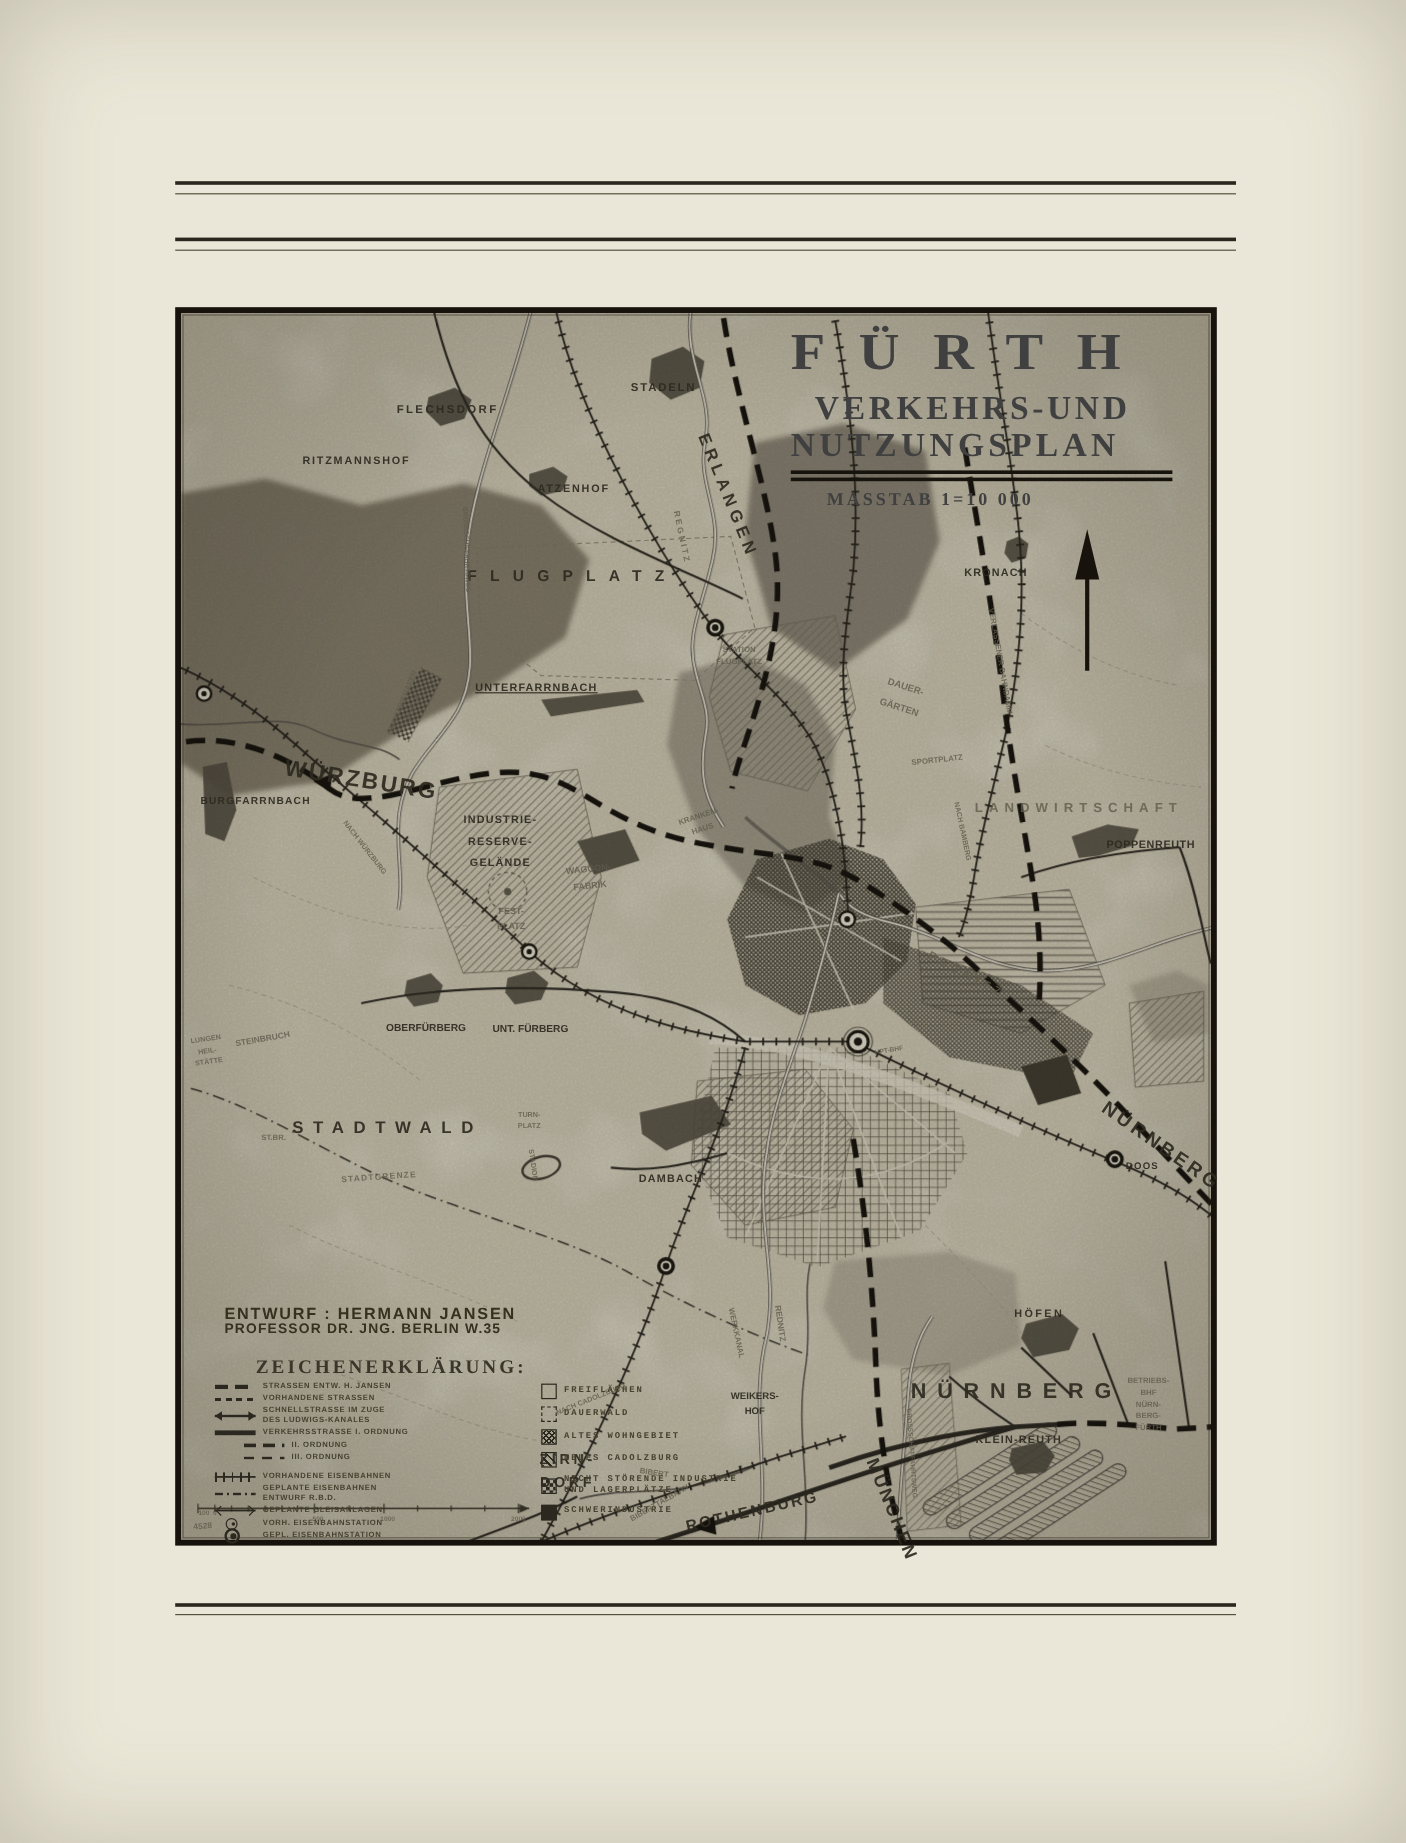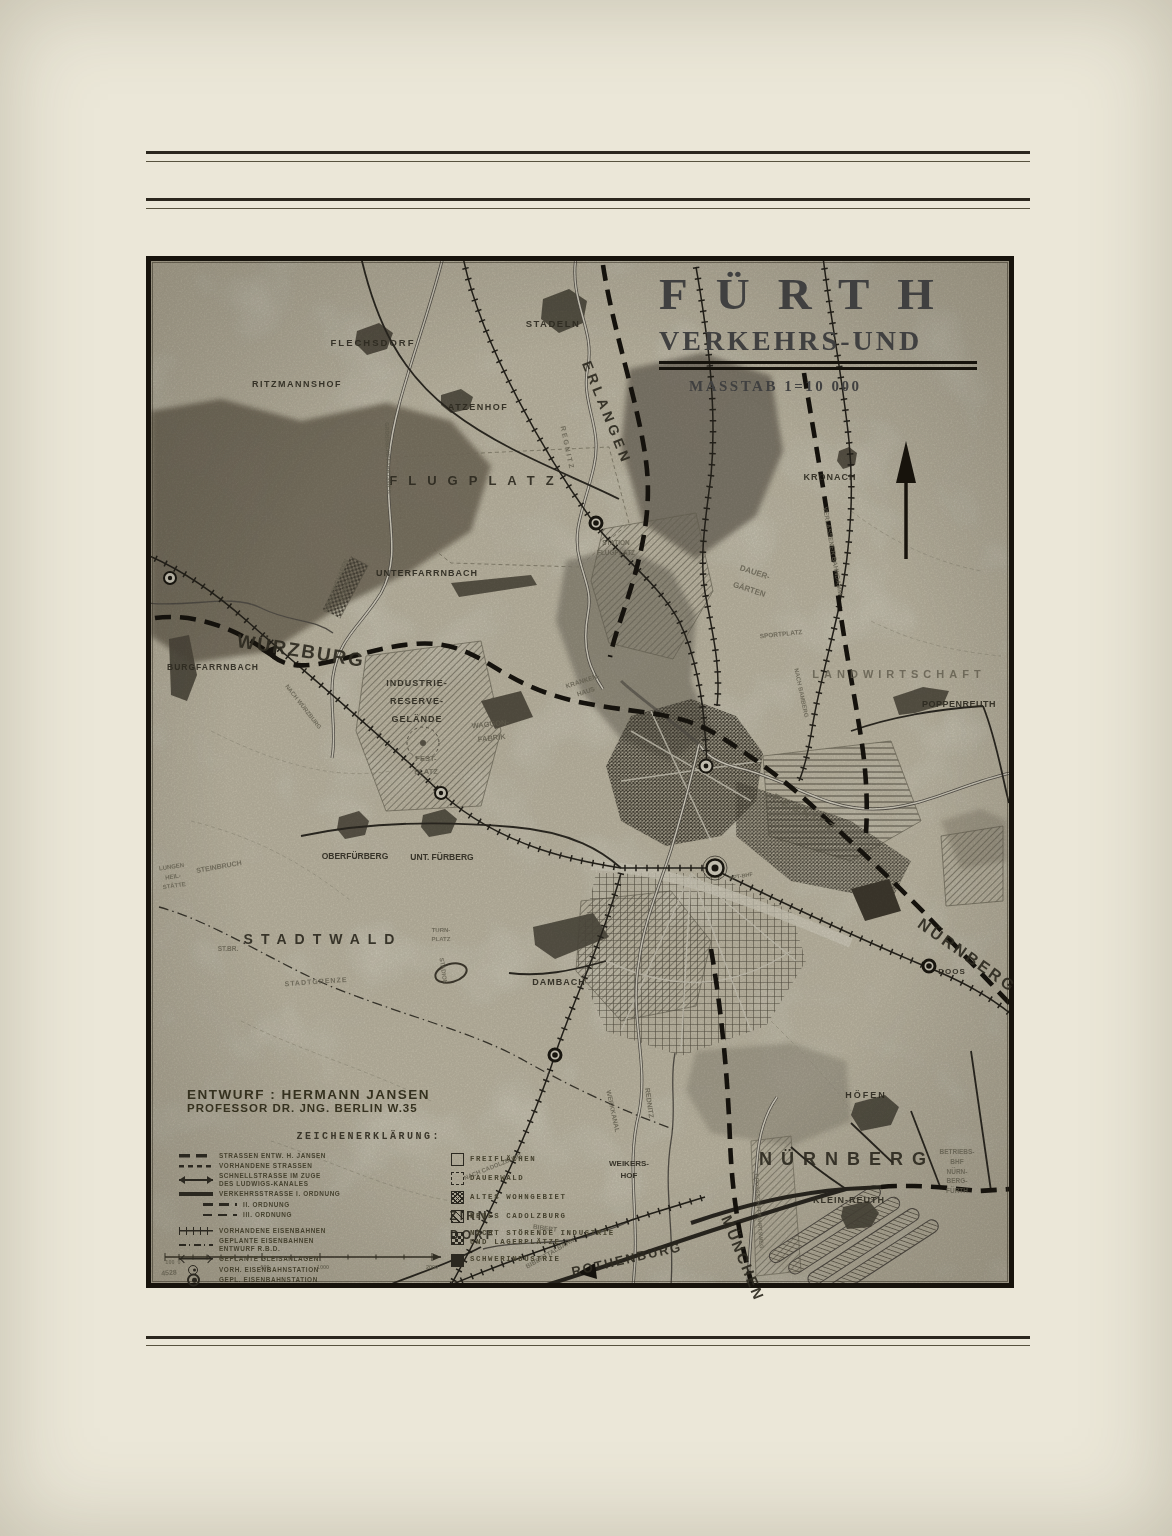--- a/index.html
+++ b/index.html
@@ -24,32 +24,32 @@
 
   .labels-layer{position:absolute;left:0;top:0;width:858px;height:1022px;pointer-events:none;}
   .maplabel{position:absolute;font-family:"Liberation Sans",sans-serif;font-weight:700;
     color:#2d2a20;white-space:pre;text-align:center;line-height:1.15;opacity:.92;}
   .maplabel.light{color:#5f5b4c;font-weight:700;opacity:.8;}
 
   
   .map-title{position:absolute;left:508px;top:8px;width:330px;color:#404040;font-family:Liberation Serif, serif;}
   .map-title .t1{font-size:47px;font-weight:700;letter-spacing:28px;transform:scaleY(.92);
      transform-origin:left top;white-space:nowrap;}
-  .map-title .t2{font-size:28px;font-weight:700;letter-spacing:3px;line-height:31px;margin-top:2px;white-space:nowrap;}
+  .map-title .t2{font-size:28px;font-weight:700;letter-spacing:3px;line-height:31px;margin-top:2px;white-space:nowrap;margin-left:20px;}
   .map-title .t3{font-size:28px;font-weight:700;letter-spacing:3.5px;line-height:31px;white-space:nowrap;}
   .map-title .trule{height:9px;border-top:3px solid #16130c;border-bottom:3px solid #16130c;
      width:318px;margin-top:5px;box-sizing:border-box;}
   .map-title .scale{font-size:15px;font-weight:700;letter-spacing:2.5px;margin:8px 0 0 30px;}
 
   
   .attribution{position:absolute;left:36px;top:826px;color:#35311f;font-family:"Liberation Sans",sans-serif;}
   .attribution .a1{font-size:13.5px;font-weight:700;letter-spacing:1.5px;white-space:nowrap;}
   .attribution .a2{font-size:11.5px;font-weight:700;letter-spacing:1px;white-space:nowrap;}
-  .legend-title{position:absolute;left:60px;top:870px;width:230px;text-align:right;
-    font-family:Liberation Mono, monospace;font-size:10px;font-weight:700;letter-spacing:2.5px;color:#3a362a;}
+  .legend-title{position:absolute;left:60px;top:870px;width:230px;text-align:center;
+    font-family:Liberation Serif, serif;font-size:16px;font-weight:700;letter-spacing:2.5px;color:#3a362a;}
   .legend{position:absolute;font-family:"Liberation Sans",sans-serif;color:#46422f;}
   .legend-left{left:28px;top:890px;width:230px;}
   .legend-right{left:300px;top:892px;width:210px;}
   .lrow{display:flex;align-items:center;margin-bottom:1.5px;}
   .lrow.gap{margin-top:7px;}
   .lrow.indent{padding-left:24px;}
   .ltext{font-size:6.4px;font-weight:700;letter-spacing:.6px;line-height:1.25;white-space:pre-line;}
   .legend-right .lrow{margin-bottom:6px;}
   .legend-right .ltext{font-size:7.4px;letter-spacing:1.6px;font-family:Liberation Mono, monospace;}
 
@@ -334,21 +334,21 @@
         <div class="maplabel" style="left: 456px; top: 152px; font-size: 14px; letter-spacing: 4px; transform: translate(-50%, -50%) rotate(68deg);">ERLANGEN</div>
         <div class="maplabel light" style="left: 416px; top: 187px; font-size: 7px; letter-spacing: 2px; transform: translate(-50%, -50%) rotate(78deg);">REGNITZ</div>
         <div class="maplabel light" style="left: 237px; top: 197px; font-size: 5.5px; transform: translate(-50%, -50%) rotate(88deg);">GROSSSCHIFFAHRTSWEG</div>
         <div class="maplabel" style="left: 679px; top: 216px; font-size: 9px; letter-spacing: 1px; transform: translate(-50%, -50%) rotate(0deg);">KRONACH</div>
         <div class="maplabel light" style="left: 601px; top: 320px; font-size: 8px; line-height: 2.2; transform: translate(-50%, -50%) rotate(18deg);">DAUER-
 GÄRTEN</div>
         <div class="maplabel light" style="left: 630px; top: 373px; font-size: 6.5px; transform: translate(-50%, -50%) rotate(-6deg);">SPORTPLATZ</div>
         <div class="maplabel light" style="left: 748px; top: 413px; font-size: 11px; letter-spacing: 5px; transform: translate(-50%, -50%) rotate(0deg);">LANDWIRTSCHAFT</div>
         <div class="maplabel" style="left: 808px; top: 443px; font-size: 9px; letter-spacing: 0.5px; transform: translate(-50%, -50%) rotate(0deg);">POPPENREUTH</div>
         <div class="maplabel light" style="left: 682px; top: 290px; font-size: 6.5px; transform: translate(-50%, -50%) rotate(80deg);">VERLASSENER BAHNDAMM</div>
-        <div class="maplabel" style="left: 276px; top: 312px; font-size: 9px; letter-spacing: 1px; transform: translate(-50%, -50%) rotate(0deg);">UNTERFARRNBACH</div>
+        <div class="maplabel" style="left: 296px; top: 312px; font-size: 9px; letter-spacing: 1px; transform: translate(-50%, -50%) rotate(0deg); text-decoration: underline;">UNTERFARRNBACH</div>
         <div class="maplabel light" style="left: 190px; top: 327px; font-size: 6.5px; line-height: 1.6; transform: translate(-50%, -50%) rotate(-68deg);">INDUSTRIEHAFEN
 FÜRTH</div>
         <div class="maplabel" style="left: 150px; top: 390px; font-size: 19px; letter-spacing: 2px; transform: translate(-50%, -50%) rotate(9deg);">WÜRZBURG</div>
         <div class="maplabel" style="left: 62px; top: 407px; font-size: 8.5px; letter-spacing: 1px; transform: translate(-50%, -50%) rotate(0deg);">BURGFARRNBACH</div>
         <div class="maplabel light" style="left: 152px; top: 446px; font-size: 6px; transform: translate(-50%, -50%) rotate(52deg);">NACH WÜRZBURG</div>
         <div class="maplabel" style="left: 266px; top: 440px; font-size: 9px; letter-spacing: 1px; line-height: 2; transform: translate(-50%, -50%) rotate(0deg);">INDUSTRIE-
 RESERVE-
 GELÄNDE</div>
         <div class="maplabel light" style="left: 340px; top: 470px; font-size: 7.5px; line-height: 1.8; transform: translate(-50%, -50%) rotate(-6deg);">WAGGON-
 FABRIK</div>
@@ -399,20 +399,21 @@
         <div class="maplabel light" style="left: 22px; top: 1001px; font-size: 5.5px; transform: translate(-50%, -50%) rotate(0deg);">100  0</div>
         <div class="maplabel light" style="left: 114px; top: 1006px; font-size: 5.5px; transform: translate(-50%, -50%) rotate(0deg);">500</div>
         <div class="maplabel light" style="left: 172px; top: 1006px; font-size: 5.5px; transform: translate(-50%, -50%) rotate(0deg);">1000</div>
         <div class="maplabel light" style="left: 281px; top: 1006px; font-size: 5.5px; transform: translate(-50%, -50%) rotate(0deg);">2000</div>
         <div class="maplabel light" style="left: 18px; top: 1012px; font-size: 7px; transform: translate(-50%, -50%) rotate(-5deg);">4528</div>
       </div>
 
     <div class="map-title">
       <div class="t1">FÜRTH</div>
       <div class="t2">VERKEHRS-UND</div>
+      <div class="t3">NUTZUNGSPLAN</div>
       <div class="trule"></div>
       <div class="scale">MASSTAB 1=10 000</div>
     </div>
 
     <svg class="north-arrow" viewBox="0 0 26 130">
       <line x1="13" y1="122" x2="13" y2="40" stroke="#17130c" stroke-width="3.5"></line>
       <polygon points="13,4 3,46 23,46" fill="#17130c"></polygon>
     </svg>
 
     <div class="attribution">

